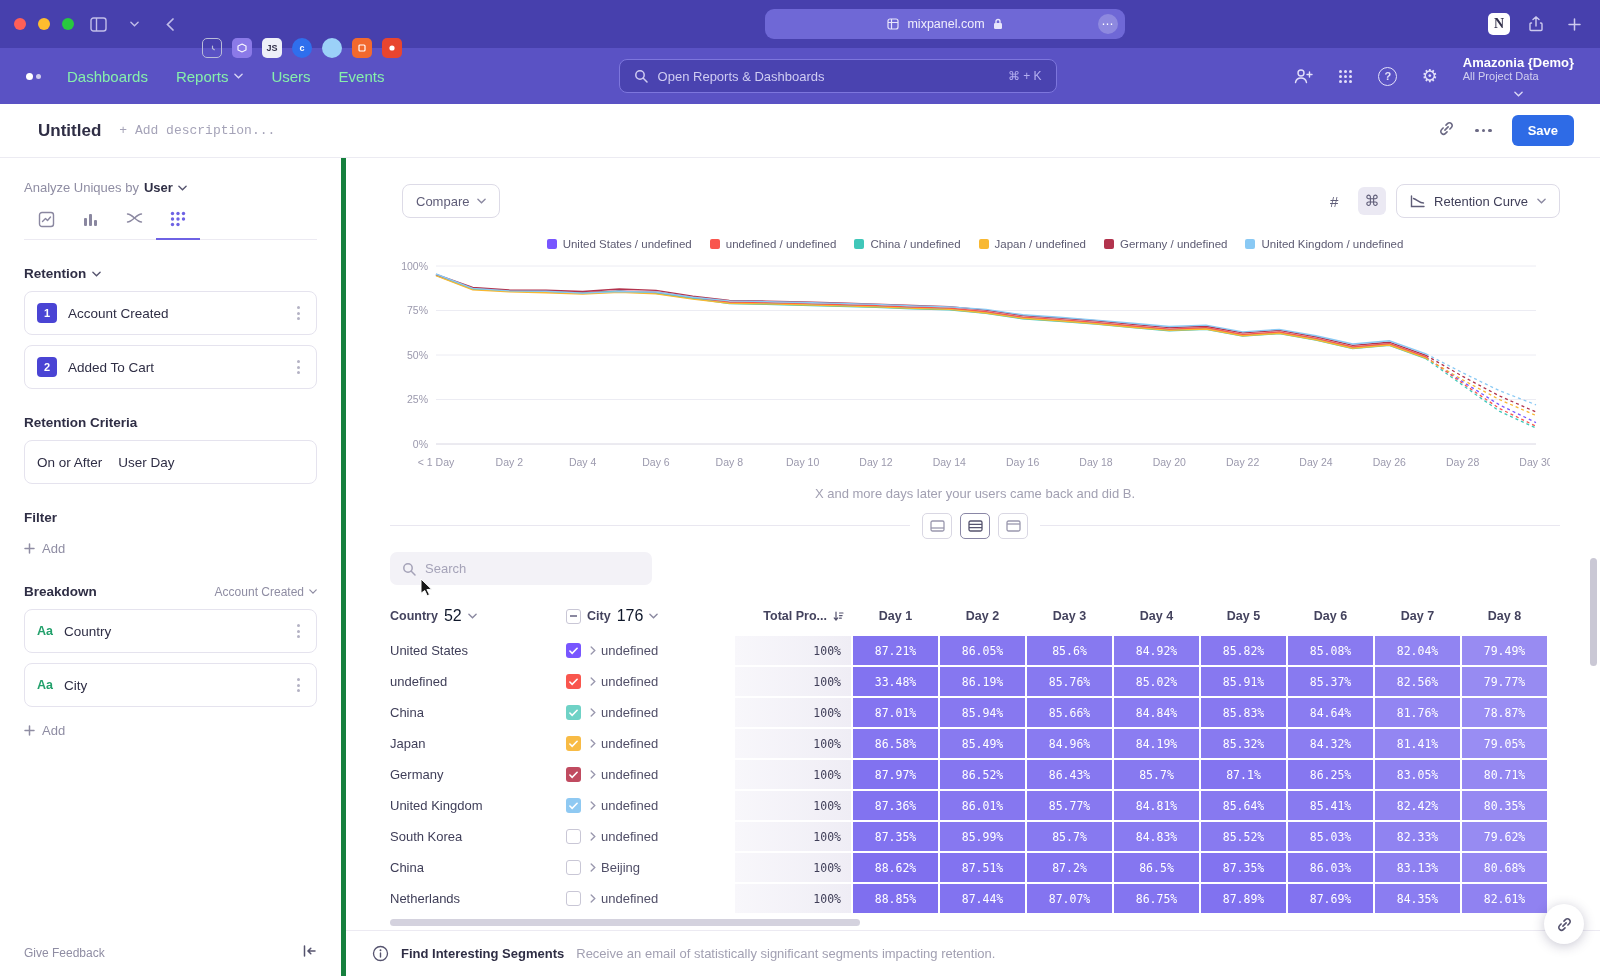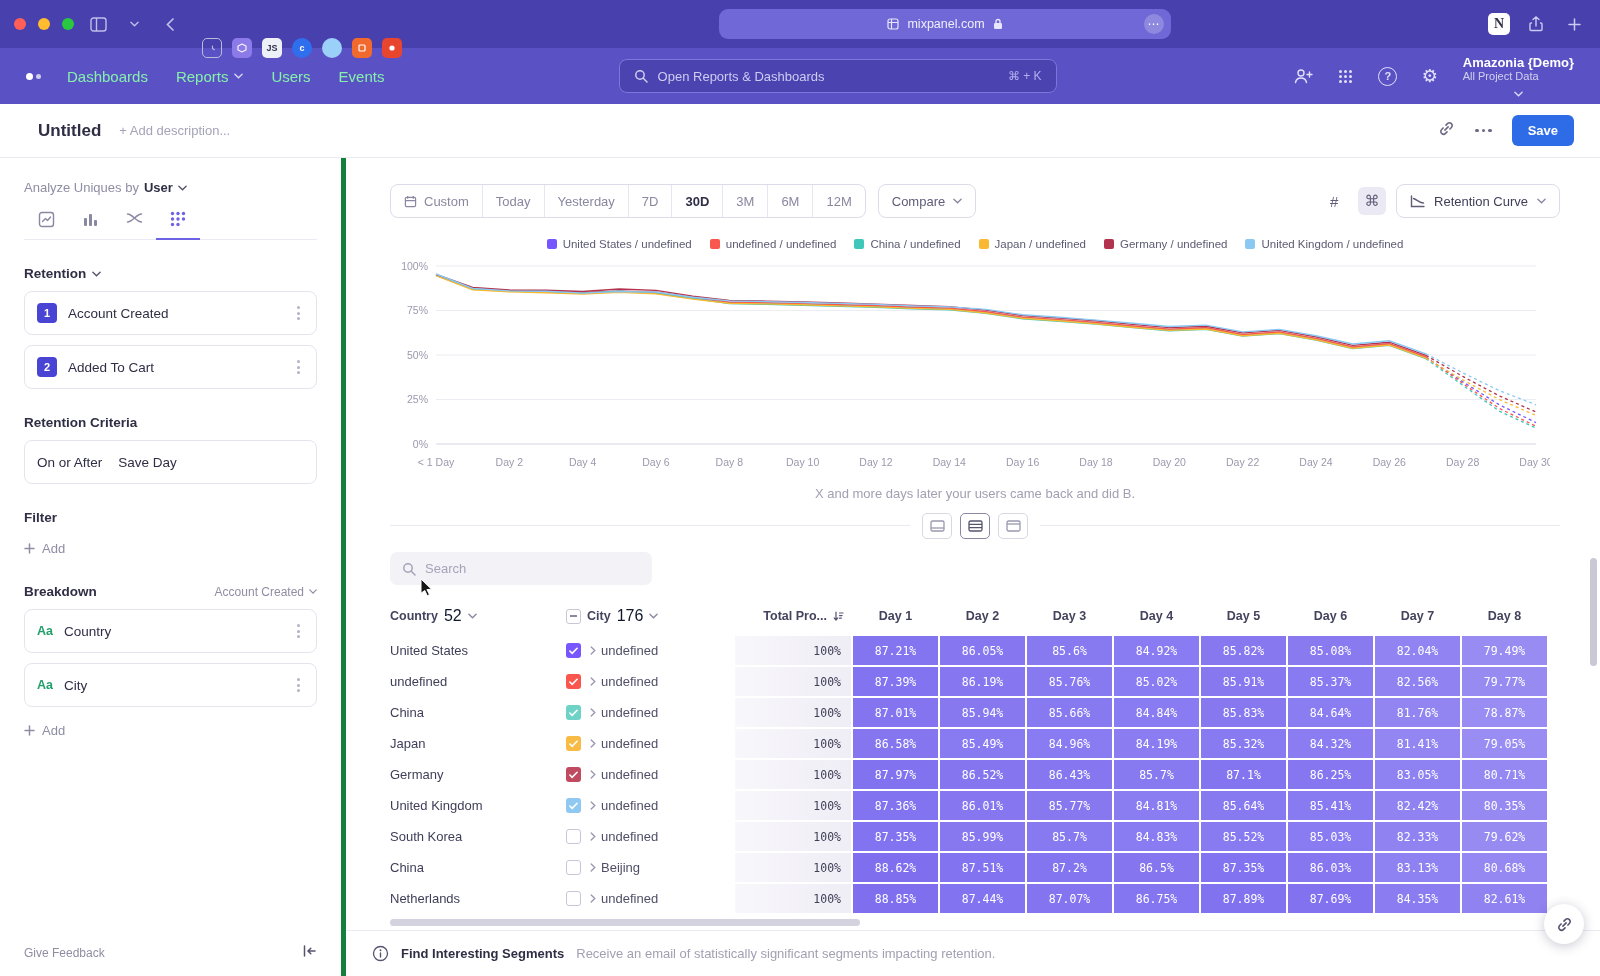--- a/index.html
+++ b/index.html
@@ -7,21 +7,21 @@
   .screen{width:1600px;height:976px;position:relative;overflow:hidden;background:#fff;}
 
   
   .browser-bar{height:48px;background:#4740ad;display:flex;align-items:center;padding:0 14px;gap:12px;box-sizing:border-box;}
   .tl{width:12px;height:12px;border-radius:50%;display:inline-block;}
   .tl.red{background:#ff5f57}.tl.yel{background:#febc2e}.tl.grn{background:#28c840}
   .b-ic{display:flex;align-items:center;justify-content:center;width:24px;height:24px;opacity:.9;}
   .ext-row{display:flex;gap:10px;align-items:center;margin-left:8px;}
   .ext{width:20px;height:20px;border-radius:5px;display:flex;align-items:center;justify-content:center;font-size:9px;font-weight:700;box-sizing:border-box;margin-top:48px;}
   .url-wrap{flex:1;display:flex;justify-content:center;}
-  .url-pill{width:452px;height:30px;background:#6f68d6;border-radius:9px;display:flex;align-items:center;justify-content:center;gap:8px;color:#f0eefc;font-size:12.5px;position:relative;}
+  .url-pill{width:360px;height:30px;background:#6f68d6;border-radius:9px;display:flex;align-items:center;justify-content:center;gap:8px;color:#f0eefc;font-size:12.5px;position:relative;}
   .url-more{position:absolute;right:7px;top:5px;width:20px;height:20px;border-radius:50%;background:rgba(255,255,255,.22);display:flex;align-items:center;justify-content:center;color:#fff;font-size:12px;letter-spacing:1px;}
   .b-right{display:flex;align-items:center;gap:14px;}
   .notion{width:22px;height:22px;background:#fff;border-radius:5px;display:flex;align-items:center;justify-content:center;font-family:"Liberation Serif",serif;font-weight:700;color:#32314a;font-size:14px;}
 
   
   .app-header{height:56px;background:#5a52c4;display:flex;align-items:center;padding:0 26px;box-sizing:border-box;}
   .logo{display:flex;gap:3px;align-items:center;margin-right:26px;}
   .logo i{width:7px;height:7px;border-radius:50%;background:#fff;display:block}
   .logo i.sm{width:5px;height:5px;opacity:.7}
   .nav{display:flex;gap:28px;align-items:center;}
@@ -32,21 +32,21 @@
   .hdr-right{display:flex;align-items:center;gap:16px;color:#e3e0fa;}
   .h-ic{width:26px;height:26px;display:flex;align-items:center;justify-content:center;font-size:16px;color:#e3e0fa;}
   .help-circ{width:17px;height:17px;border:1.5px solid #e3e0fa;border-radius:50%;font-size:11px;display:flex;align-items:center;justify-content:center;font-weight:700;}
   .proj{display:flex;align-items:center;gap:8px;margin-left:4px;flex-direction:column;}
   .proj-name{color:#fff;font-size:13px;font-weight:700;line-height:15px;}
   .proj-scope{color:rgba(255,255,255,.72);font-size:11px;line-height:13px;}
 
   
   .page-bar{height:54px;border-bottom:1px solid #ecebf2;display:flex;align-items:center;padding:0 26px 0 38px;box-sizing:border-box;gap:18px;}
   .page-title{font-size:17px;color:#2f2e45;font-weight:700;}
-  .page-desc{font-size:13px;color:#a5a3b8;}
+  .page-desc{font-size:13px;color:#a5a3b8;font-family:Liberation Mono, monospace;}
   .page-actions{margin-left:auto;display:flex;align-items:center;gap:20px;}
   .dots-h{display:flex;gap:3px;}
   .dots-h i{width:3.5px;height:3.5px;border-radius:50%;background:#6b6984;}
   .save-btn{background:#2e6be6;color:#fff;font-size:13px;font-weight:600;border-radius:6px;padding:8px 16px;cursor:pointer;}
 
   
   .content{display:flex;height:818px;}
   .sidebar{width:346px;min-width:346px;border-right:5px solid #15803d;position:relative;padding:0 24px;box-sizing:border-box;}
   .main{flex:1;display:flex;flex-direction:column;position:relative;}
   .main-body{flex:1;padding:0 40px 0 44px;overflow:hidden;}
@@ -345,21 +345,21 @@
             <span class="kebab">
               <i></i>
               <i></i>
               <i></i>
             </span>
           </div>
         </div>
       <div class="sec-head">Retention Criteria</div>
       <div class="card">
         <span class="crit-cond">On or After</span>
-        <span class="crit-val">Save Day</span>
+        <span class="crit-val">User Day</span>
       </div>
       <div class="sec-head">Filter</div>
       <div class="add-row">
         <svg width="11" height="11" viewBox="0 0 11 11" stroke="#8f8da3" stroke-width="1.5" stroke-linecap="round">
             <path d="M5.5 1v9M1 5.5h9"></path>
           </svg>
         <span>Add</span>
       </div>
       <div class="sec-row">
         <span class="sec-head" style="margin-top:0">Breakdown</span>
@@ -401,33 +401,20 @@
         <span><svg width="15" height="14" viewBox="0 0 15 14" fill="none" stroke="#55536e" stroke-width="1.5" stroke-linecap="round">
               <path d="M2.5 2v10"></path>
               <path d="M13 7H6M8.8 4.2L6 7l2.8 2.8"></path>
             </svg></span>
       </div>
     </aside>
 
     <main class="main">
       <div class="main-body">
         <div class="toolbar">
-          <div class="seg" id="ranges">
-              <span class="seg-item"><svg width="13" height="13" viewBox="0 0 14 14" fill="none">
-                  <rect x="1.5" y="2.5" width="11" height="10" rx="1.5" stroke="#8a88a0" stroke-width="1.3"></rect>
-                  <path d="M4 1v3M10 1v3M1.5 6h11" stroke="#8a88a0" stroke-width="1.3"></path>
-                </svg>Custom</span>
-              <span class="seg-item">Today</span>
-              <span class="seg-item">Yesterday</span>
-              <span class="seg-item">7D</span>
-              <span class="seg-item active">30D</span>
-              <span class="seg-item">3M</span>
-              <span class="seg-item">6M</span>
-              <span class="seg-item">12M</span>
-            </div>
           <div class="compare-btn">
             <span>Compare</span>
             <svg width="9" height="6" viewBox="0 0 10 6" fill="none">
                 <path d="M1 1l4 4 4-4" stroke="#8a88a0" stroke-width="1.5" stroke-linecap="round"></path>
               </svg>
           </div>
           <div class="tb-right">
             <span class="icon-btn">#</span>
             <span class="icon-btn sel">⌘</span>
             <div class="rc-drop">
@@ -606,21 +593,21 @@
                 </svg>
               </span>
               <span class="chevr">
                 <svg width="6" height="9" viewBox="0 0 6 10" fill="none">
                   <path d="M1 1l4 4-4 4" stroke="#9a98ae" stroke-width="1.5" stroke-linecap="round"></path>
                 </svg>
               </span>
               <span class="city-label">undefined</span>
             </div>
             <div class="td c-total">100%</div>
-            <div class="td c-day" style="background:rgba(92,72,235,0.764)">87.39%</div>
+            <div class="td c-day" style="background:rgba(92,72,235,0.764)">33.48%</div>
             <div class="td c-day" style="background:rgba(92,72,235,0.743)">86.19%</div>
             <div class="td c-day" style="background:rgba(92,72,235,0.735)">85.76%</div>
             <div class="td c-day" style="background:rgba(92,72,235,0.723)">85.02%</div>
             <div class="td c-day" style="background:rgba(92,72,235,0.738)">85.91%</div>
             <div class="td c-day" style="background:rgba(92,72,235,0.729)">85.37%</div>
             <div class="td c-day" style="background:rgba(92,72,235,0.682)">82.56%</div>
             <div class="td c-day" style="background:rgba(92,72,235,0.636)">79.77%</div>
             <div class="td c-country">China</div>
             <div class="td c-city">
               <span class="cb on" style="background:#6fd2c6">

